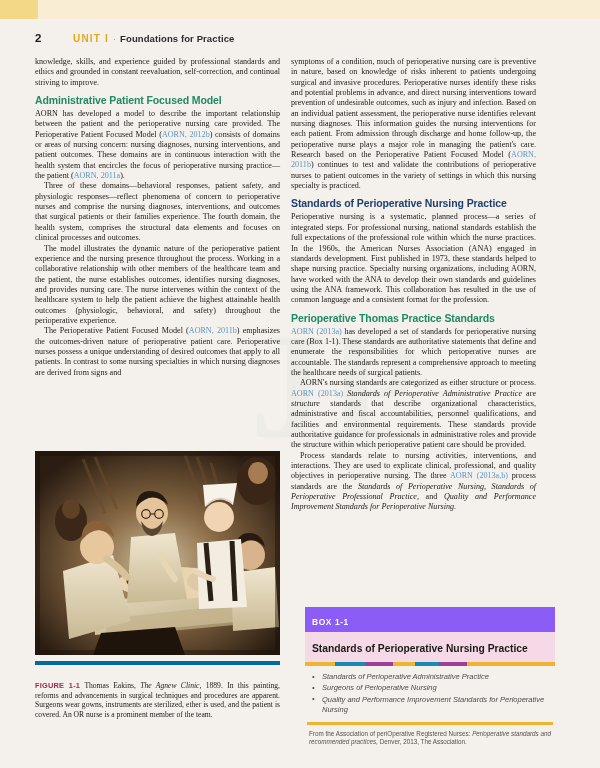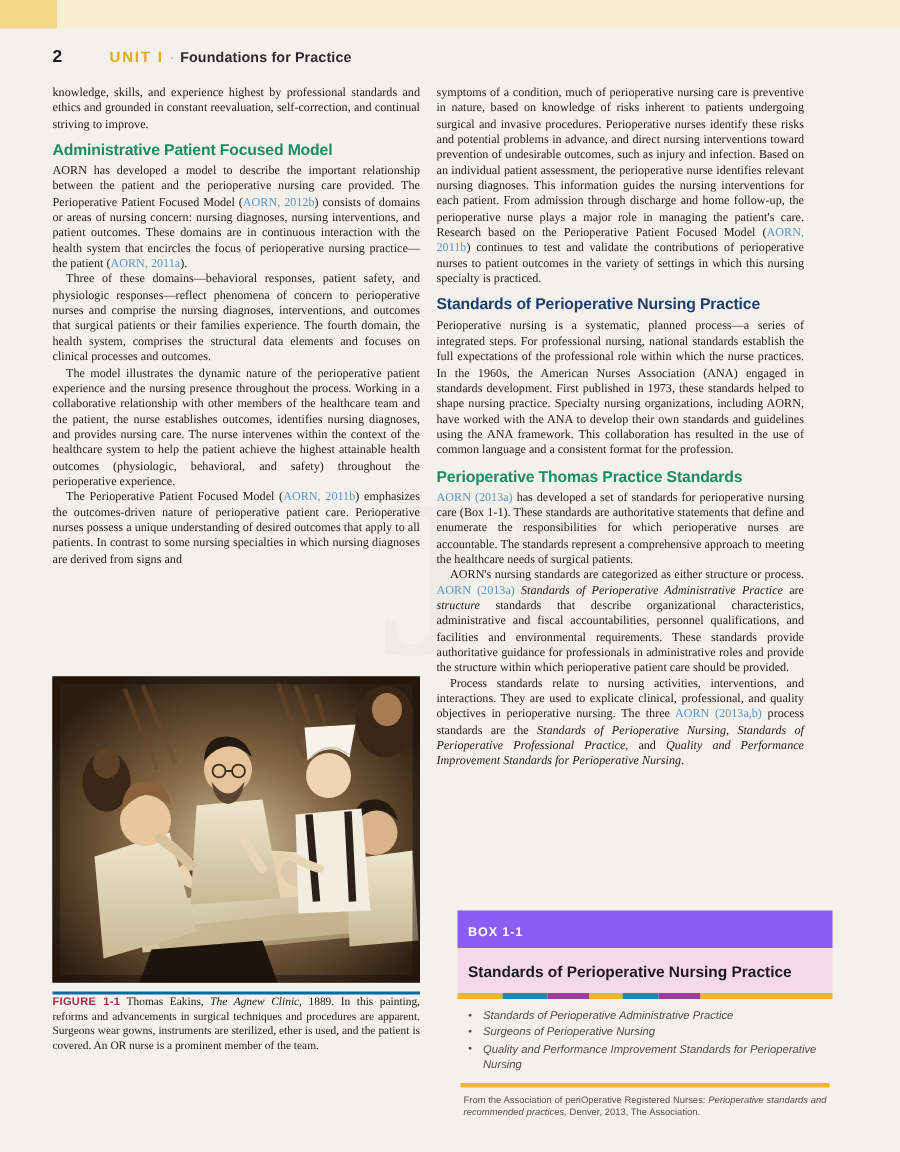--- a/index.html
+++ b/index.html
@@ -121,22 +121,22 @@
   .fig-img {
     width: 245px;
     height: 204px;
     display: block;
     background: #2a1c12;
     border: 0;
   }
   .fig-caption {
     width: 245px;
     margin-top: 6px;
-    border-top: 2px solid #0369a1;
-    padding-top: 0;
+    border-top: 4px solid #0369a1;
+    padding-top: 16px;
     font-size: 7.6px;
     line-height: 9.7px;
     text-align: justify;
     color: #22201e;
   }
   .fig-label {
     font-family: "Liberation Sans", sans-serif;
     font-weight: bold;
     font-size: 7.4px;
     color: #9e2a4f;
@@ -248,21 +248,21 @@
 
     <div class="runhead">
       <span class="folio">2</span>
       <span class="unit-label">UNIT I</span>
       <span class="runhead-sep">·</span>
       <span class="runhead-title">Foundations for Practice</span>
     </div>
 
     <div class="col col-left">
 
-      <p class="body noindent">knowledge, skills, and experience highest by professional standards and ethics and grounded in constant reevaluation, self-correction, and continual striving to improve.</p>
+      <p class="body noindent">knowledge, skills, and experience guided by professional standards and ethics and grounded in constant reevaluation, self-correction, and continual striving to improve.</p>
 
       <h2 class="head-green">Administrative Patient Focused Model</h2>
 
       <p class="body noindent"><span>AORN has developed a model to describe the important relationship between the patient and the perioperative nursing care provided. The Perioperative Patient Focused Model (</span><span class="ref">AORN, 2012b</span><span>) consists of domains or areas of nursing concern: nursing diagnoses, nursing interventions, and patient outcomes. These domains are in continuous interaction with the health system that encircles the focus of perioperative nursing practice—the patient (</span><span class="ref">AORN, 2011a</span><span>).</span></p>
 
       <p class="body">Three of these domains—behavioral responses, patient safety, and physiologic responses—reflect phenomena of concern to perioperative nurses and comprise the nursing diagnoses, interventions, and outcomes that surgical patients or their families experience. The fourth domain, the health system, comprises the structural data elements and focuses on clinical processes and outcomes.</p>
 
       <p class="body">The model illustrates the dynamic nature of the perioperative patient experience and the nursing presence throughout the process. Working in a collaborative relationship with other members of the healthcare team and the patient, the nurse establishes outcomes, identifies nursing diagnoses, and provides nursing care. The nurse intervenes within the context of the healthcare system to help the patient achieve the highest attainable health outcomes (physiologic, behavioral, and safety) throughout the perioperative experience.</p>
 
       <p class="body"><span>The Perioperative Patient Focused Model (</span><span class="ref">AORN, 2011b</span><span>) emphasizes the outcomes-driven nature of perioperative patient care. Perioperative nurses possess a unique understanding of desired outcomes that apply to all patients. In contrast to some nursing specialties in which nursing diagnoses are derived from signs and</span></p>

